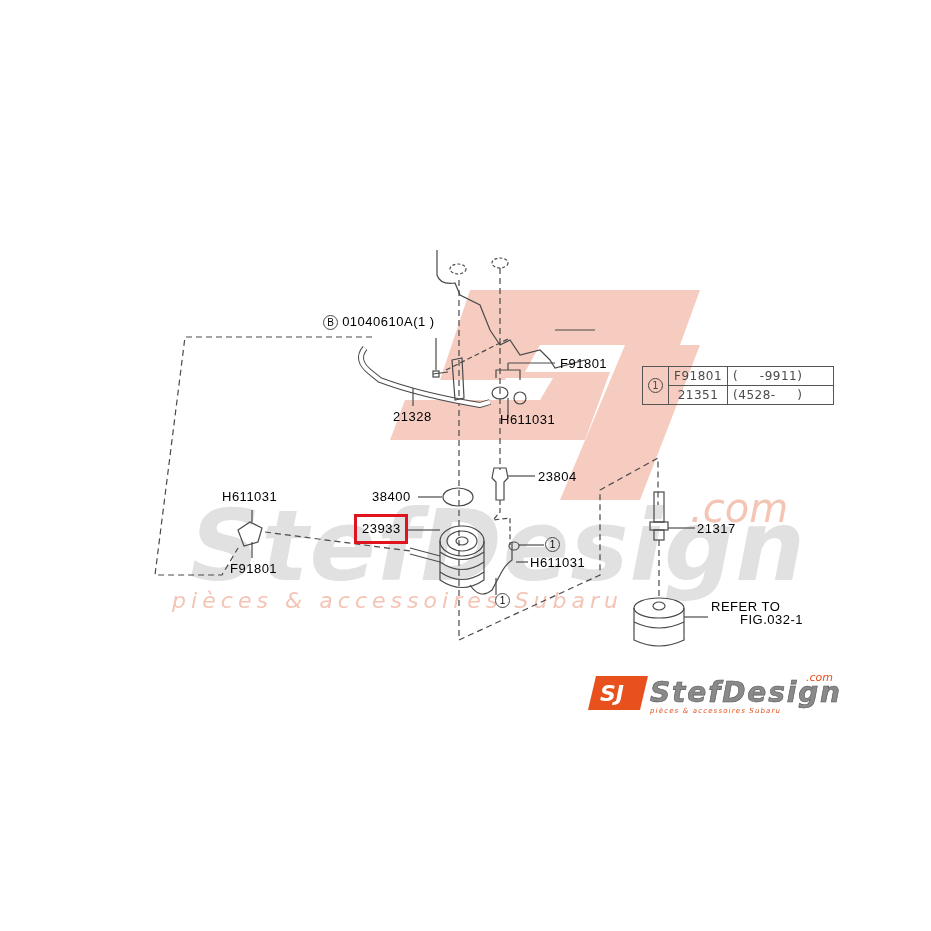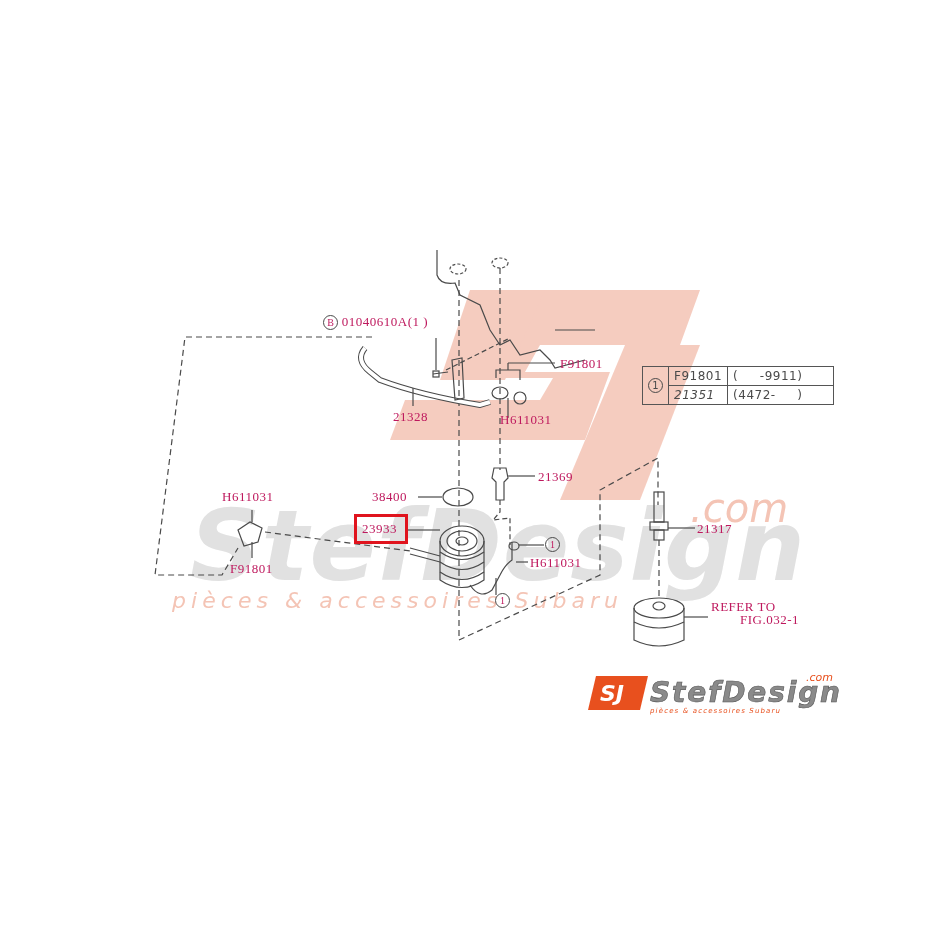--- a/index.html
+++ b/index.html
@@ -1,18 +1,18 @@
 <!DOCTYPE html>
 <html><head>
   <meta charset="utf-8">
   <style>
     html, body { margin: 0; padding: 0; background: #ffffff; }
     body { width: 931px; height: 931px; position: relative; overflow: hidden; font-family: "DejaVu Sans Mono", monospace; }
     #canvas { position: absolute; left: 0; top: 0; width: 931px; height: 931px; }
-    .lbl { position: absolute; font-family: Liberation Serif, serif; font-size: 13px; color: #be185d; letter-spacing: 0.5px; white-space: nowrap; line-height: 14px; }
+    .lbl { position: absolute; font-family: Liberation Sans, sans-serif; font-size: 13px; color: #000000; letter-spacing: 0.5px; white-space: nowrap; line-height: 14px; }
     .circ { display: inline-block; width: 13px; height: 13px; border: 1px solid #4a4a4a; border-radius: 50%; font-size: 10px; line-height: 13px; text-align: center; letter-spacing: 0; }
     .hl { position: absolute; left: 354px; top: 514px; width: 54px; height: 30px; border: 3px solid #e0141e; box-sizing: border-box; }
     table.ref { position: absolute; left: 642px; top: 366px; border-collapse: collapse; font-family: "DejaVu Sans", sans-serif; font-size: 12px; color: #4a4a4a; }
     table.ref td { border: 1px solid #555; padding: 1px 5px; height: 16px; letter-spacing: 0.5px; }
     .logo { position: absolute; left: 588px; top: 668px; width: 260px; height: 50px; }
   </style>
 </head>
 <body>
 
 <svg id="canvas" viewBox="0 0 931 931" xmlns="http://www.w3.org/2000/svg">
@@ -103,43 +103,43 @@
   </g>
 </svg>
 
 <div class="lbl" style="left:323px; top:315px;">
   <span class="circ">B</span>
   <span>01040610A(1  )</span>
 </div>
 <div class="lbl" style="left:393px; top:410px;">21328</div>
 <div class="lbl" style="left:560px; top:357px;">F91801</div>
 <div class="lbl" style="left:500px; top:413px;">H611031</div>
-<div class="lbl" style="left:538px; top:470px;">21369</div>
+<div class="lbl" style="left:538px; top:470px;">23804</div>
 <div class="lbl" style="left:372px; top:490px;">38400</div>
 <div class="hl"></div>
 <div class="lbl" style="left:362px; top:522px;">23933</div>
 <div class="lbl" style="left:697px; top:522px;text-align:right;">21317</div>
 <div class="lbl" style="left:222px; top:490px;">H611031</div>
 <div class="lbl" style="left:230px; top:562px;">F91801</div>
 <div class="lbl" style="left:530px; top:556px;">H611031</div>
 <div class="lbl" style="left:545px; top:537px;"><span class="circ">1</span></div>
 <div class="lbl" style="left:495px; top:593px;"><span class="circ">1</span></div>
 <div class="lbl" style="left:711px; top:600px;text-align:center;">REFER TO</div>
 <div class="lbl" style="left:740px; top:613px;">FIG.032-1</div>
 
 <table class="ref">
   <tbody>
       <tr>
     <td rowspan="2"><span class="circ">1</span></td>
     <td>F91801</td>
     <td style="white-space:pre; width:95px;margin-top:26px;">(     -9911)</td>
   </tr>
   <tr>
-    <td style="font-style:italic;">21351</td>
-    <td style="white-space:pre;">(4472-     )</td>
+    <td style="text-align:center;">21351</td>
+    <td style="white-space:pre;">(4528-     )</td>
   </tr>
 </tbody>
   </table>
 
 <svg class="logo" viewBox="0 0 260 50" xmlns="http://www.w3.org/2000/svg">
   <polygon points="8,8 60,8 52,42 0,42" fill="#e8501e"></polygon>
   <text x="12" y="33" font-family="DejaVu Sans, sans-serif" font-style="italic" font-weight="bold" font-size="22" fill="#ffffff">SJ</text>
   <text x="62" y="34" font-family="DejaVu Sans, sans-serif" font-style="italic" font-weight="bold" font-size="28" fill="#8a8a8a" stroke="#555" stroke-width="0.6" textLength="190">StefDesign</text>
   <text x="218" y="13" font-family="DejaVu Sans, sans-serif" font-style="italic" font-size="11" fill="#e8501e">.com</text>
   <text x="62" y="45" font-family="DejaVu Sans, sans-serif" font-style="italic" font-size="7" fill="#e8501e" textLength="130">pièces &amp; accessoires Subaru</text>

